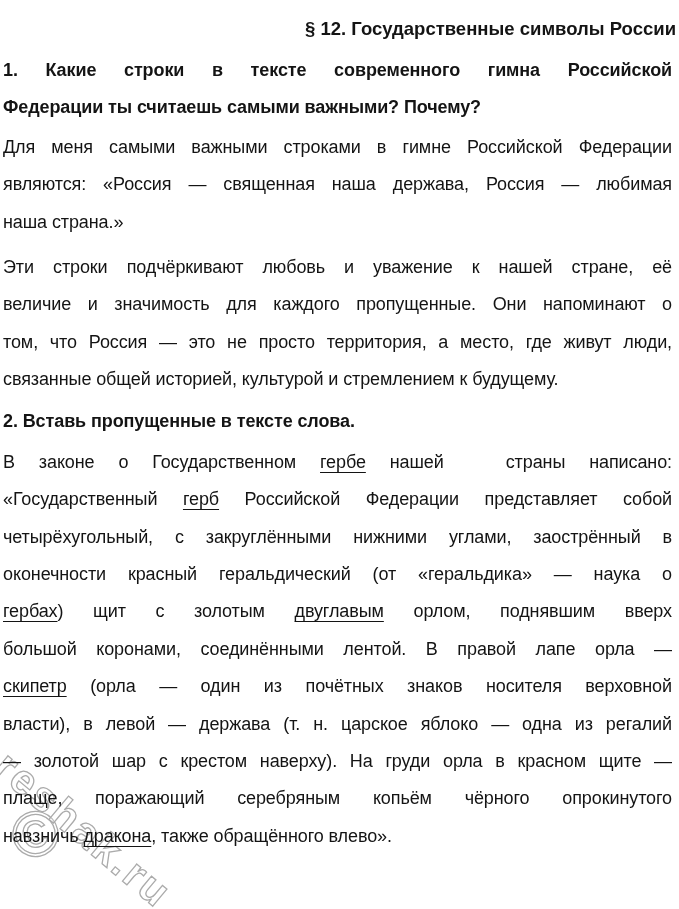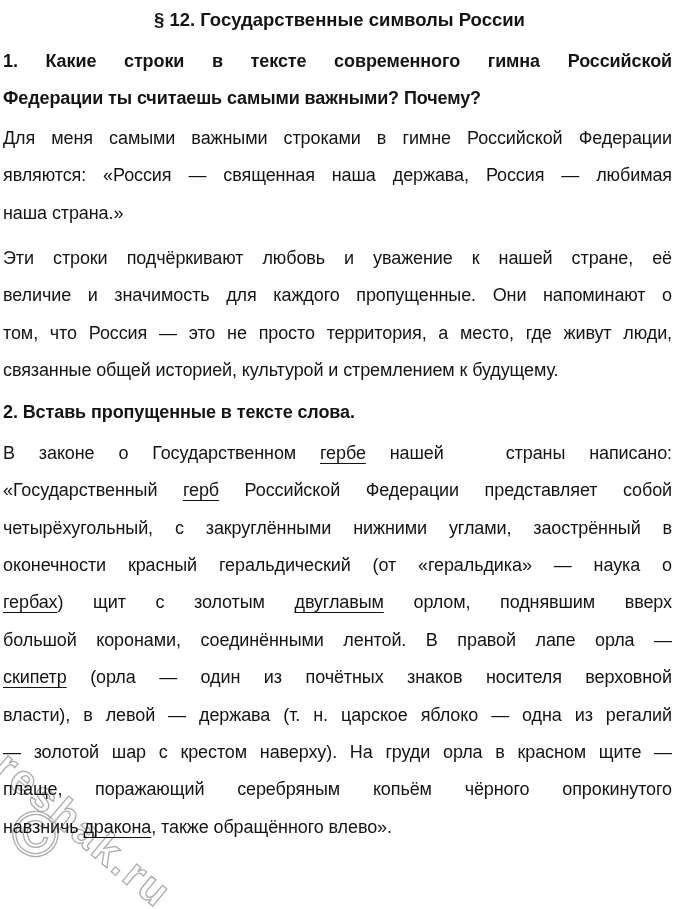--- a/index.html
+++ b/index.html
@@ -8,23 +8,23 @@
     background: #ffffff;
     overflow: hidden;
     position: relative;
     font-family: "Liberation Sans", sans-serif;
     color: #141414;
   }
   .content { position: relative; z-index: 1; padding: 0 3px; }
   .page-title {
     font-weight: 700;
     font-size: 18.5px;
-    text-align: center;
+    text-align: right;
     line-height: 26px;
-    margin: 7px 0 10px;
+    margin: 16px 0 10px;
   }
   .block { margin: 0 4px 0 0; }
   .block .line {
     height: 37.4px;
     line-height: 37.4px;
     font-size: 18px;
     letter-spacing: -0.1px;
     white-space: normal;
   }
   .line.j { text-align: justify; text-align-last: justify; }

